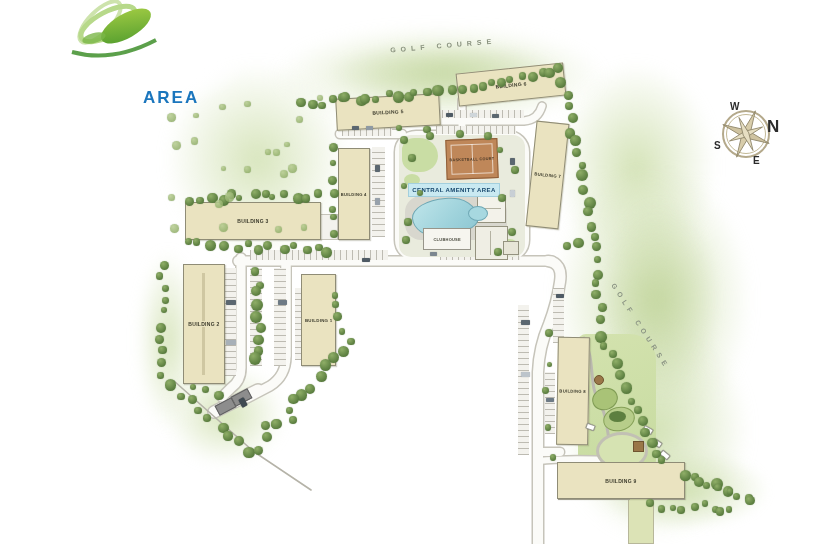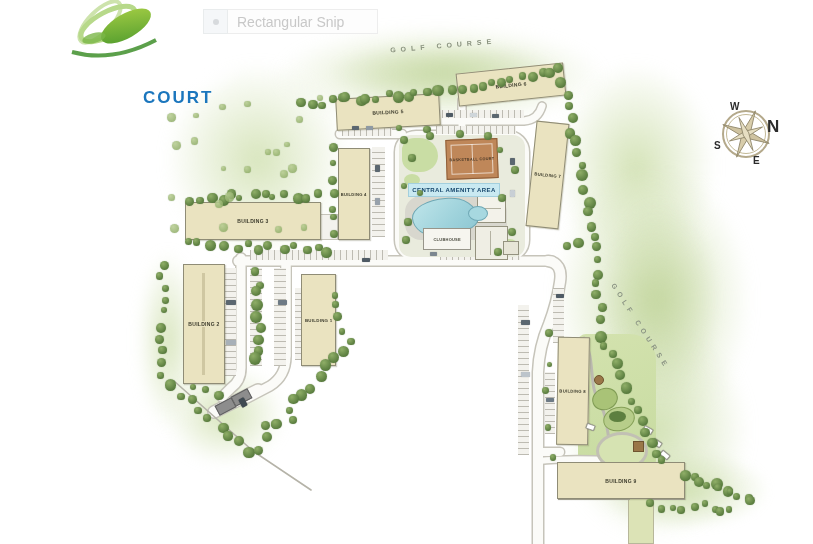--- a/index.html
+++ b/index.html
@@ -228,29 +228,23 @@
           <stop offset="0" stop-color="#4f9b2d"></stop>
             <stop offset="1" stop-color="#a7cf45"></stop>
         </linearGradient>
       </defs>
       <ellipse cx="58" cy="22" rx="27" ry="11" fill="none" stroke="#cde3ac" stroke-width="4" transform="rotate(-45 58 22)"></ellipse>
       <ellipse cx="66" cy="24" rx="30" ry="12" fill="none" stroke="#b7d98a" stroke-width="5" transform="rotate(-28 66 24)"></ellipse>
       <ellipse cx="84" cy="26" rx="28" ry="12" fill="url(#wg)" transform="rotate(-30 84 26)"></ellipse>
       <ellipse cx="52" cy="38" rx="12" ry="5" fill="#7ab648" opacity=".8" transform="rotate(-15 52 38)"></ellipse>
       <path d="M30,52 Q70,63 114,40" fill="none" stroke="#3f8f2b" stroke-width="4" opacity=".85"></path>
     </svg>
-    <span class="cebu">COURT</span>
-  </div>
-
-  <div id="snip">
-    <div class="icon-cell">
-      <div class="dot"></div>
-    </div>
-    <div class="label-cell">Rectangular Snip</div>
-  </div>
+    <span class="cebu">AREA</span>
+  </div>
+
 
   <div id="decor">
       <div class="tree" style="left: 295.84px; top: 97.7557px; width: 9.67838px; height: 9.67838px;"></div>
       <div class="tree" style="left: 308.32px; top: 99.5443px; width: 9.6077px; height: 9.6077px;"></div>
       <div class="tree" style="left: 318.442px; top: 101.617px; width: 7.15262px; height: 7.15262px;"></div>
       <div class="tree" style="left: 328.727px; top: 95.499px; width: 7.79411px; height: 7.79411px;"></div>
       <div class="tree" style="left: 337.894px; top: 93.0727px; width: 8.82395px; height: 8.82395px;"></div>
       <div class="tree" style="left: 340.089px; top: 91.5243px; width: 10.3879px; height: 10.3879px;"></div>
       <div class="tree" style="left: 355.878px; top: 95.6479px; width: 10.7526px; height: 10.7526px;"></div>
       <div class="tree" style="left: 360.232px; top: 94.1127px; width: 9.42818px; height: 9.42818px;"></div>

